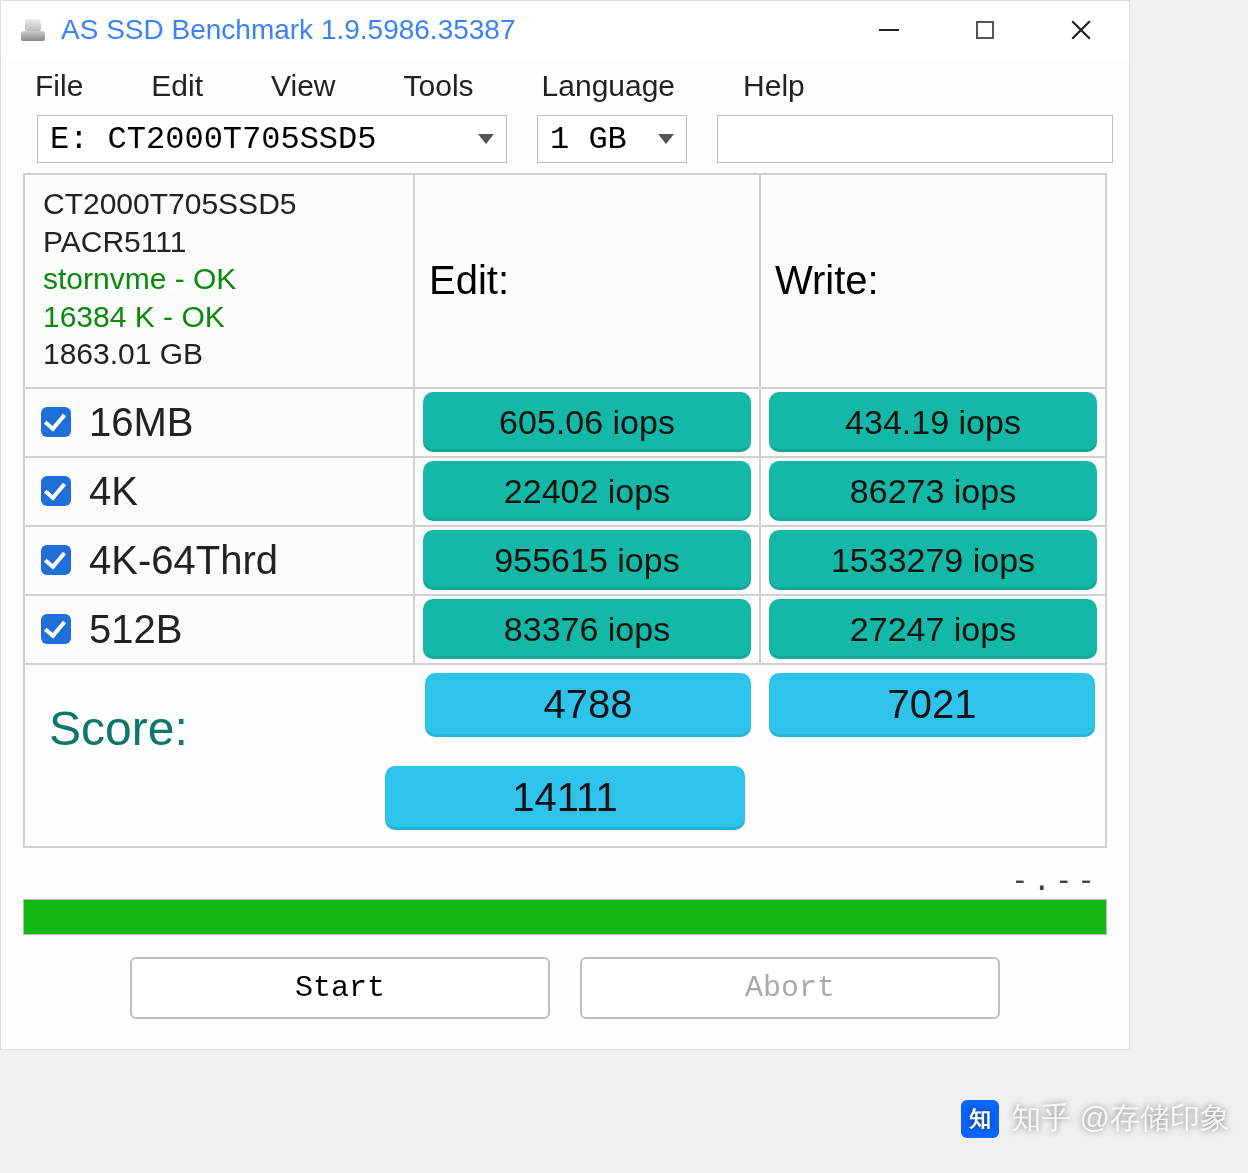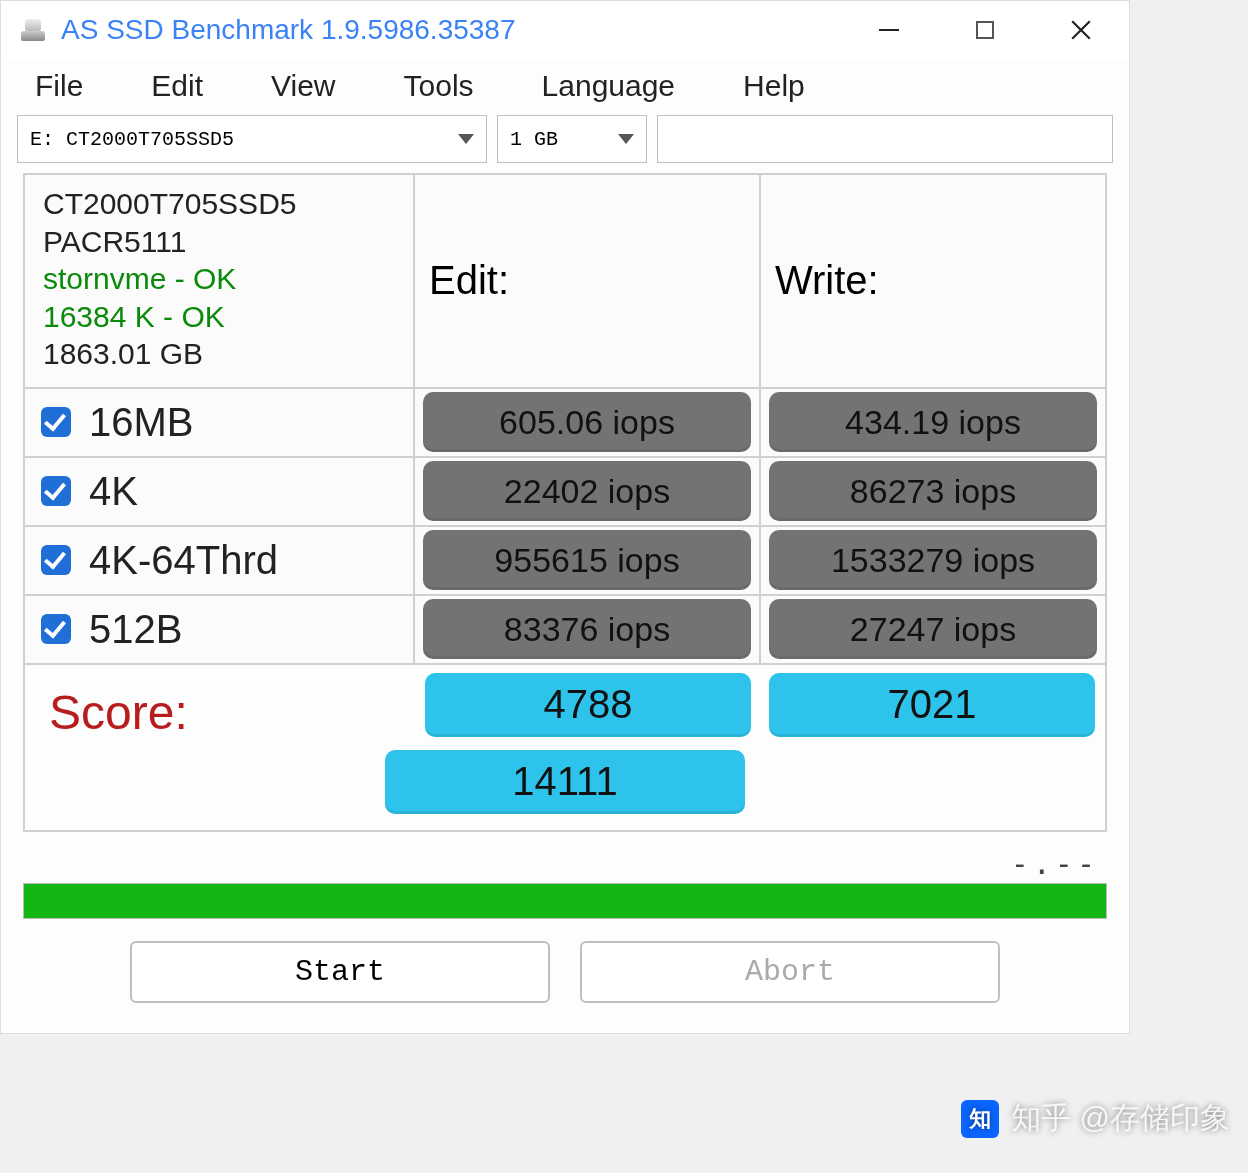--- a/index.html
+++ b/index.html
@@ -81,24 +81,25 @@
     display:flex;
     gap: 10px;
     padding: 0 16px 10px 16px;
   }
   .combo {
     border: 1px solid #bfbfbf;
     background: #fff;
     height: 48px;
     display:flex;
     align-items:center;
-    font-size: 20px;
+    font-size: 32px;
     font-family: "Consolas","Courier New",monospace;
     padding: 0 12px;
     position: relative;
+    margin-left: 20px;
   }
   .combo.drive { flex: 0 0 470px; }
   .combo.size  { flex: 0 0 150px; }
   .combo .caret {
     margin-left: auto;
     width:0;height:0;
     border-left:8px solid transparent;
     border-right:8px solid transparent;
     border-top:10px solid #555;
   }
@@ -146,36 +147,36 @@
   .pill {
     width: 100%;
     height: 60px;
     border-radius: 10px;
     display:flex;
     align-items:center;
     justify-content:center;
     font-size: 34px;
     color:#111;
   }
-  .pill.green { background:#737373; box-shadow: inset 0 -3px 0 rgba(0,0,0,.08);}
+  .pill.green { background:#14b8a6; box-shadow: inset 0 -3px 0 rgba(0,0,0,.08);}
   .pill.blue  { background:#2dc3ea; box-shadow: inset 0 -3px 0 rgba(0,0,0,.08);}
   .row.data { height: 69px; }
   .row.data .cell.label { font-size: 40px; display:flex; align-items:center;}
   
   .score-block {
     margin: 0 22px;
     border: 2px solid #d0d0d0;
     border-top:none;
   }
   .score-row1 { display:flex; }
   .score-label {
     width: 390px;
     font-size: 48px;
-    padding: 20px 16px 0 24px;
-    color:#b91c1c;
+    padding: 36px 16px 0 24px;
+    color:#0f766e;
   }
   .score-cells {
     flex:1;
     display:flex;
     gap: 18px;
     padding: 8px 10px 0 10px;
   }
   .score-cells .pill { height:64px; font-size:40px;}
   .score-total {
     display:flex;

